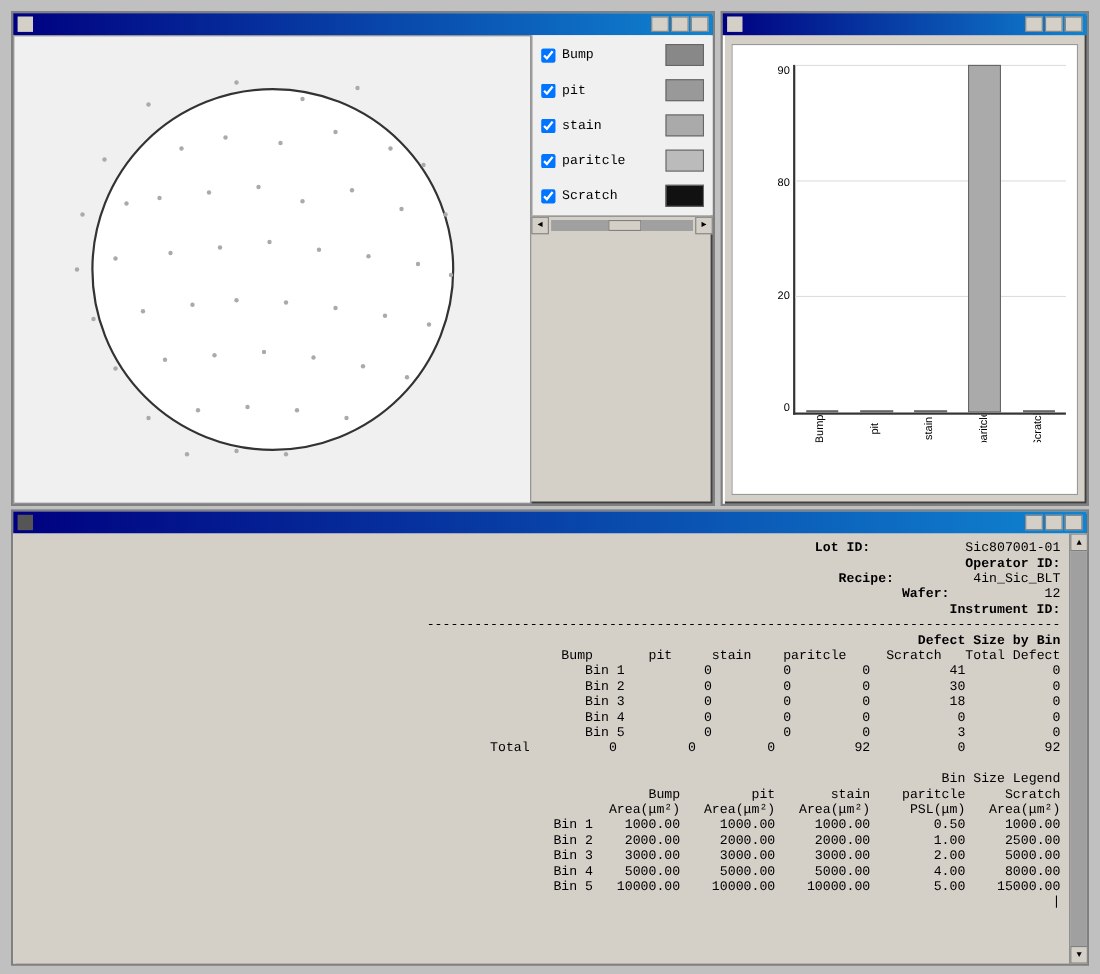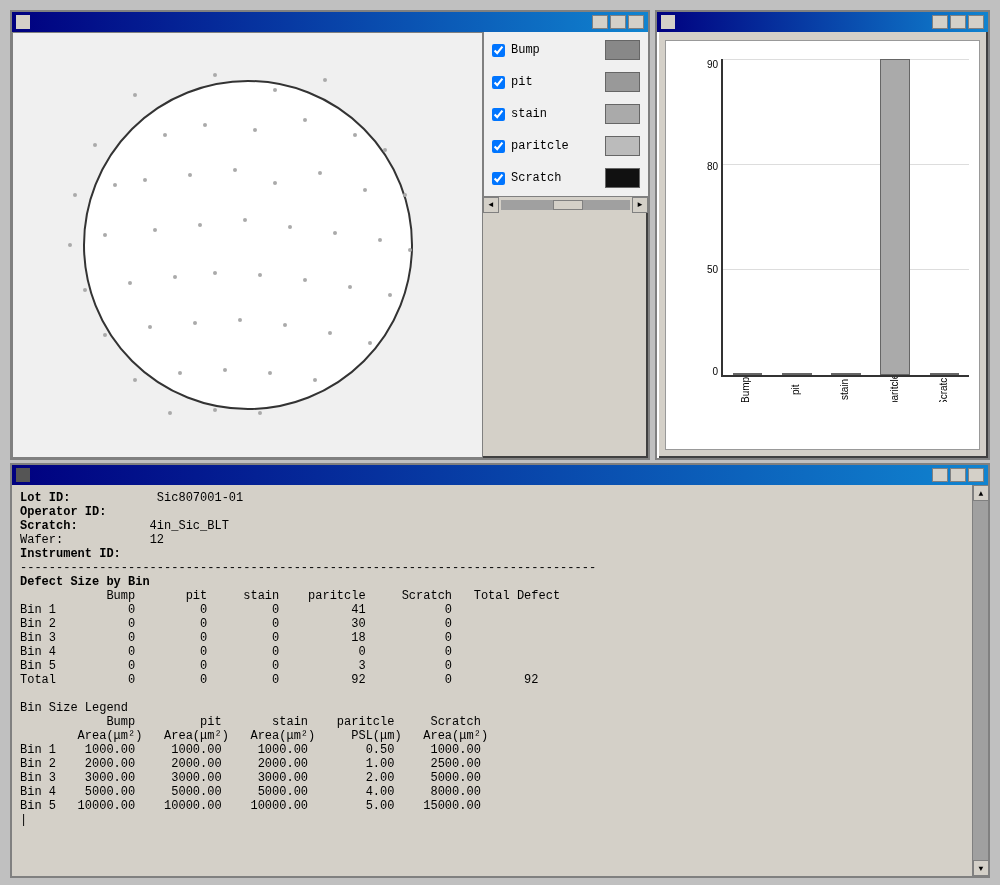--- a/index.html
+++ b/index.html
@@ -191,20 +191,21 @@
       display: flex;
     }
     .candela-text {
       flex: 1;
       background: #d4d0c8;
       padding: 6px 8px;
       font-family: 'Courier New', Courier, monospace;
       font-size: 12px;
       overflow-y: auto;
       white-space: pre;
+      text-align: right;
     }
     .candela-scrollbar {
       width: 16px;
       background: #d4d0c8;
       border-left: 1px solid #808080;
       display: flex;
       flex-direction: column;
     }
     .v-scroll-btn {
       width: 16px;
@@ -346,21 +347,21 @@
   </div>
   <div class="chart-area">
     <div class="chart-title"></div>
     <div style="position:relative; height: calc(100% - 45px); margin-left: 45px;">
 
       <div style="position:absolute; left:-38px; top:50%; transform:translateY(-50%) rotate(-90deg); font-size:11px; font-family:Arial; white-space:nowrap;"></div>
 
       <div style="position:absolute; left:-28px; top:0; bottom:25px; display:flex; flex-direction:column; justify-content:space-between; align-items:flex-end; width:25px;">
         <span style="font-size:10px; font-family:Arial;">90</span>
         <span style="font-size:10px; font-family:Arial;">80</span>
-        <span style="font-size:10px; font-family:Arial;">50</span>
+        <span style="font-size:10px; font-family:Arial;">20</span>
         <span style="font-size:10px; font-family:Arial;">0</span>
       </div>
 
       <div style="position:absolute; left:0; right:0; top:0; bottom:25px; border-left:2px solid #333; border-bottom:2px solid #333;" id="chart-plot">
 
         <div style="position:absolute; left:0; right:0; top:0; border-top:1px solid #ddd;"></div>
         <div style="position:absolute; left:0; right:0; top:33.3%; border-top:1px solid #ddd;"></div>
         <div style="position:absolute; left:0; right:0; top:66.6%; border-top:1px solid #ddd;"></div>
 
       <div style="position: absolute; bottom: 0px; left: 4%; width: 12%; height: 0%; background: rgb(170, 170, 170); border: 1px solid rgb(102, 102, 102);"></div>
@@ -389,22 +390,22 @@
     </div>
     <div class="title-buttons">
       <div class="title-btn"></div>
       <div class="title-btn"></div>
       <div class="title-btn"></div>
     </div>
   </div>
   <div class="candela-content">
     <div class="candela-text" id="candela-text-area"><span style="font-weight:bold;">Lot ID:</span>            Sic807001-01
 <span style="font-weight:bold;">Operator ID:</span>
-<span style="font-weight:bold;">Scratch:</span>          4in_Sic_BLT
-<span style="font-weight:normal;">Wafer:</span>            12
+<span style="font-weight:bold;">Recipe:</span>          4in_Sic_BLT
+<span style="font-weight:bold;">Wafer:</span>            12
 <span style="font-weight:bold;">Instrument ID:</span>
 --------------------------------------------------------------------------------
 <span style="font-weight:bold;">Defect Size by Bin</span>
             Bump       pit     stain    paritcle     Scratch   Total Defect
 Bin 1          0         0         0          41           0
 Bin 2          0         0         0          30           0
 Bin 3          0         0         0          18           0
 Bin 4          0         0         0           0           0
 Bin 5          0         0         0           3           0
 Total          0         0         0          92           0          92

